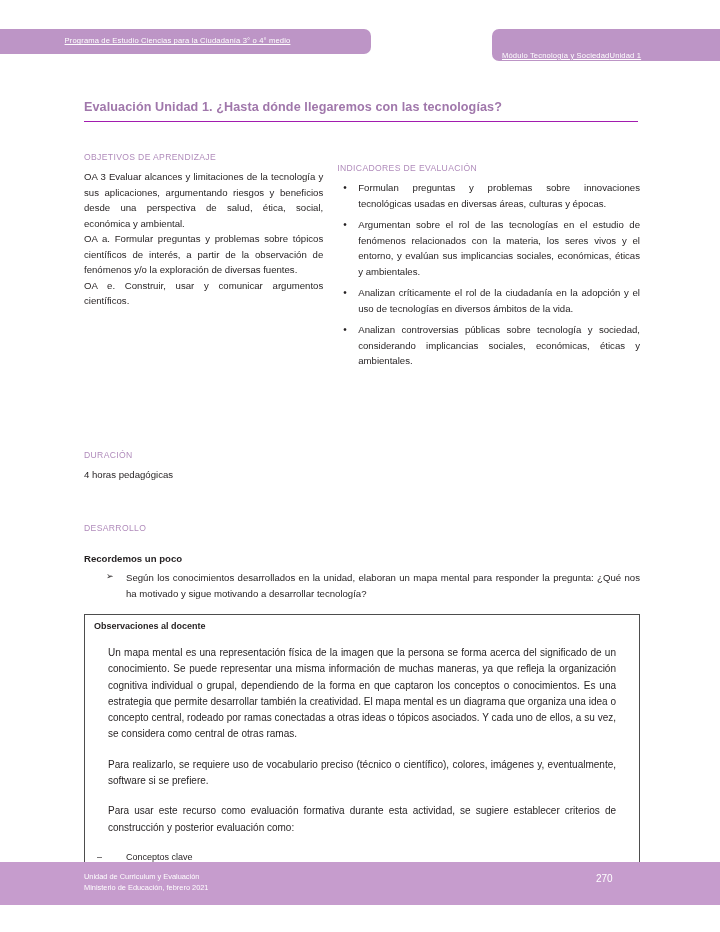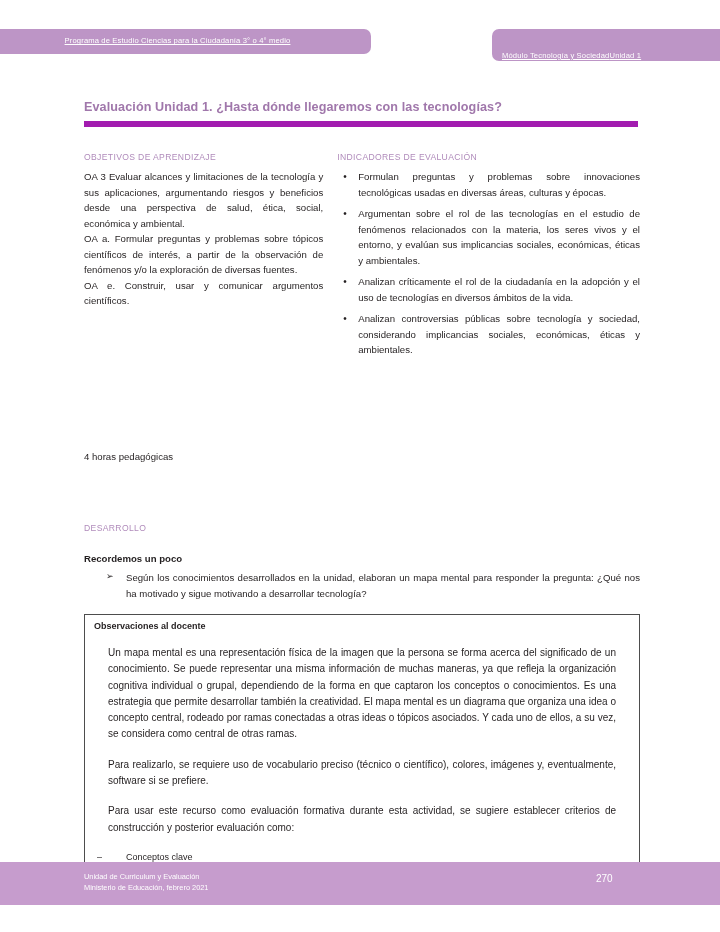--- a/index.html
+++ b/index.html
@@ -73,34 +73,34 @@
   .doc-title {
     position: absolute;
     left: 84px;
     top: 100px;
     width: 554px;
     font-size: 12.6px;
     font-weight: bold;
     color: #a077ab;
     letter-spacing: .1px;
     padding-bottom: 7px;
-    border-bottom: 6px solid #a21caf;
+    border-bottom: 1px solid #a21caf;
   }
 
   
   .cols {
     position: absolute;
     left: 84px;
     top: 152px;
     width: 556px;
     display: flex;
     gap: 4px;
   }
   .col-left  { width: 251px; padding-right: 10px; box-sizing: border-box; }
-  .col-right { width: 305px; box-sizing: border-box; }
+  .col-right { width: 305px; box-sizing: border-box; margin-top: 11px; }
 
   .col-head {
     font-size: 8.6px;
     font-weight: normal;
     color: #b08bbb;
     letter-spacing: .35px;
     margin-bottom: 7px;
   }
   .oa-p {
     font-size: 9.6px;
@@ -286,20 +286,21 @@
         <li>
           <span class="dot">•</span>
           <span>Analizan controversias públicas sobre tecnología y sociedad, considerando implicancias sociales, económicas, éticas y ambientales.</span>
         </li>
       </ul>
     </div>
 
   </div>
 
   <div class="sec-duracion">
+    <div class="sec-label">DURACIÓN</div>
     <div class="sec-text">4 horas pedagógicas</div>
   </div>
 
   <div class="sec-desarrollo">
     <div class="sec-label">DESARROLLO</div>
     <div class="sub-bold">Recordemos un poco</div>
     <div class="arrow-item">
       <span class="arrow">➢</span>
       <span>Según los conocimientos desarrollados en la unidad, elaboran un mapa mental para responder la pregunta: ¿Qué nos ha motivado y sigue motivando a desarrollar tecnología?</span>
     </div>

